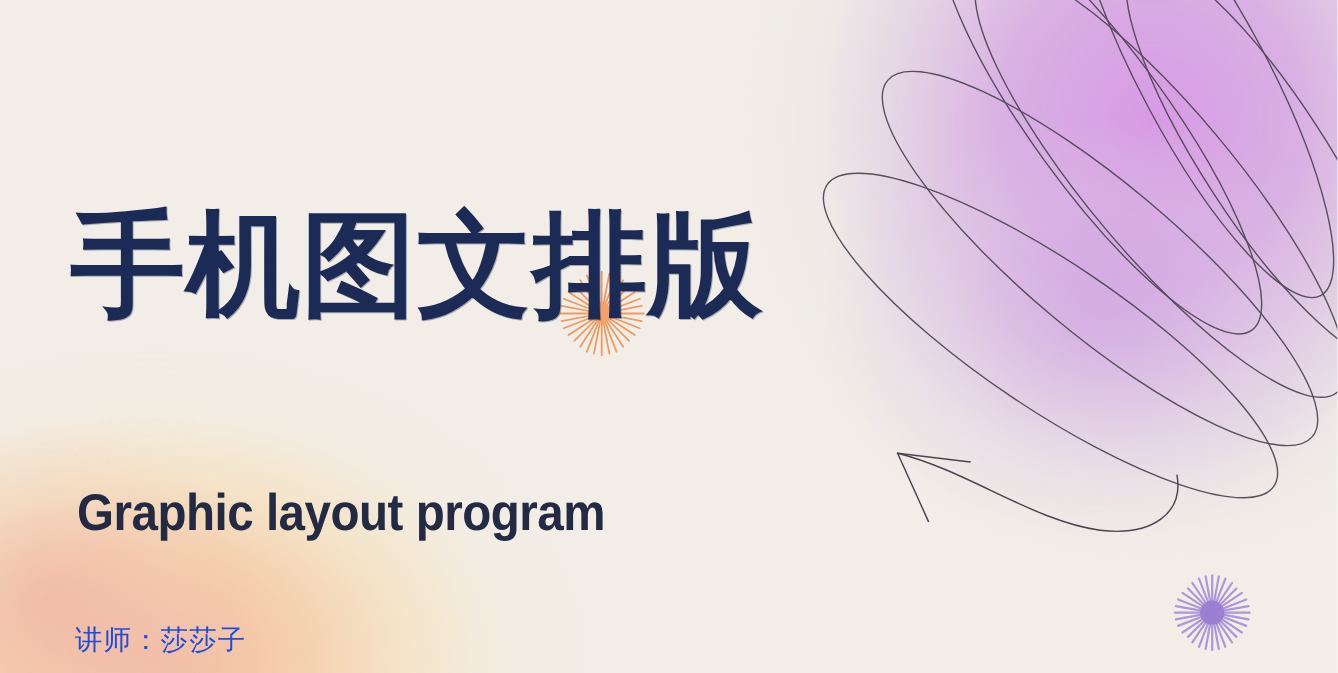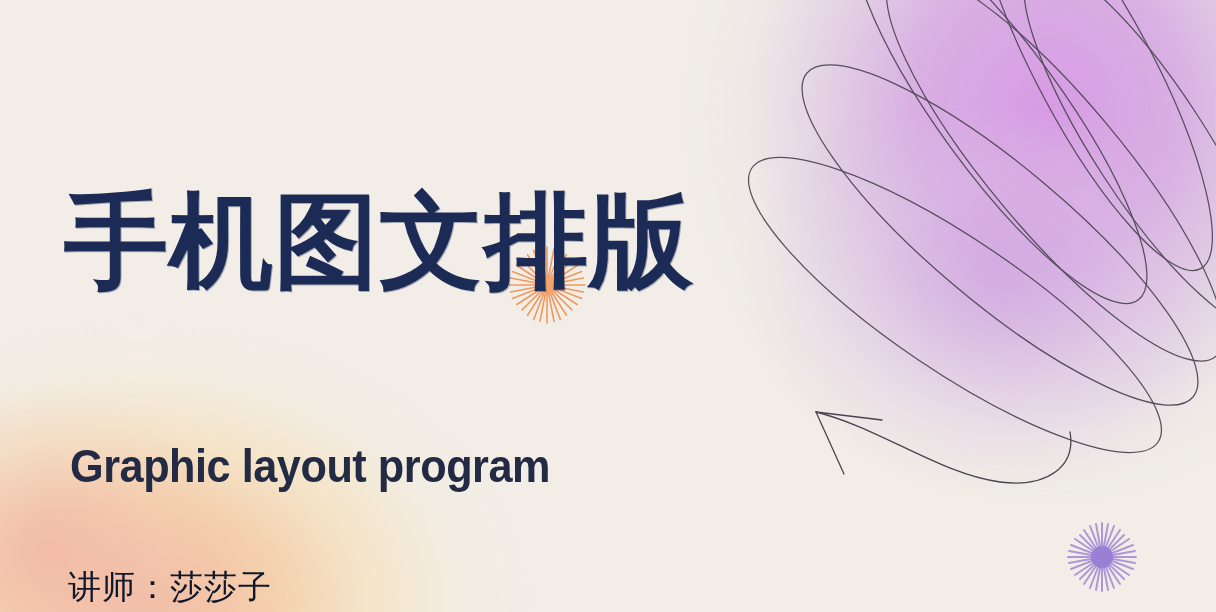--- a/index.html
+++ b/index.html
@@ -137,24 +137,24 @@
     font-size: 47px;
     letter-spacing: -0.5px;
     transform: scaleX(0.92);
     transform-origin: left center;
     white-space: nowrap;
   }
   .instructor {
     position: absolute;
     top: 533px;
     left: 4px;
-    color: #0f172a;
+    color: #1d4ed8;
     font-family: "Liberation Sans", "DejaVu Sans", sans-serif;
     font-weight: 400;
-    font-size: 33px;
+    font-size: 25px;
     letter-spacing: 1px;
     white-space: nowrap;
   }
 </style>
 </head>
 <body>
 
 <div class="poster">
 
   <div class="bg-base"></div>

